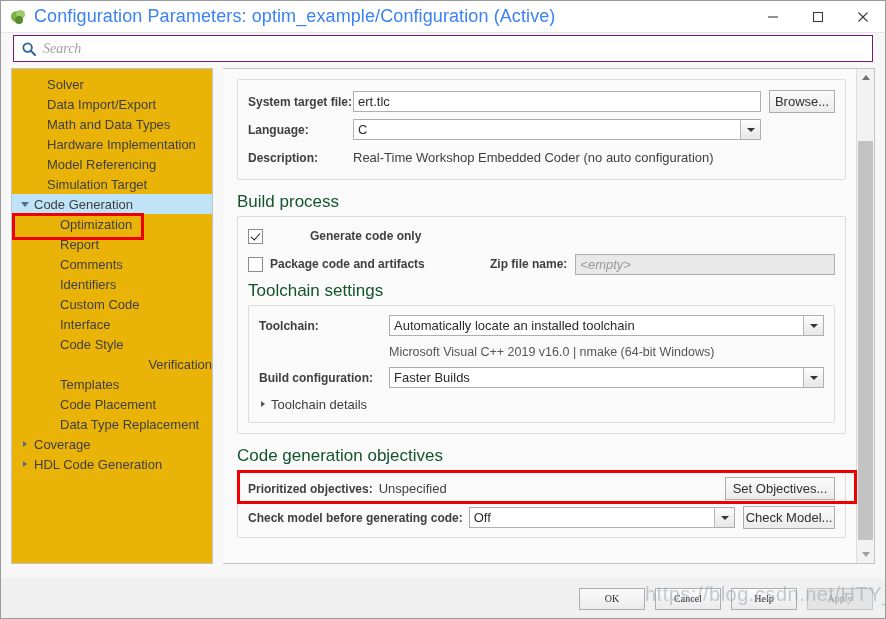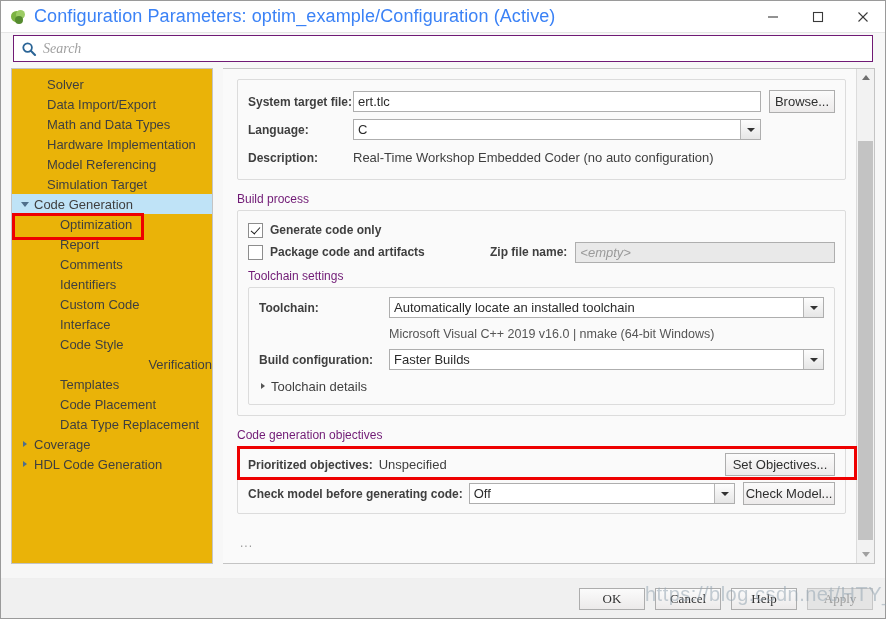--- a/index.html
+++ b/index.html
@@ -137,21 +137,21 @@
     position: relative;
   }
 
   .group {
     border: 1px solid #dcdcdc;
     background: #fafafa;
     border-radius: 2px;
     padding: 8px 10px 10px 10px;
   }
   .group-title {
-    font-size: 12px; color: #701a75;
+    font-size: 17px; color: #14532d;
     margin: 12px 0 4px 0;
   }
   .row { display: flex; align-items: center; height: 23px; margin-bottom: 5px; }
   .row:last-child { margin-bottom: 0; }
   .lbl { font-size: 12px; color: #3f3f3f; white-space: nowrap; font-weight: bold; }
   .val-static { font-size: 13px; color: #3f3f3f; }
 
   .textfield {
     height: 21px; box-sizing: border-box;
     border: 1px solid #aeaeae; background: #ffffff;
@@ -255,21 +255,21 @@
     height: 39px; min-height: 39px;
     background: #f0f0f0;
     display: flex; align-items: center; justify-content: flex-end;
     padding-right: 12px; gap: 10px;
     position: relative;
     border-top: 1px solid #efefef;
   }
   .footer .btn {
     width: 66px; height: 22px; padding: 0;
     font-family: "Liberation Serif", serif;
-    font-size: 13px;
+    font-size: 10px;
   }
   .watermark {
     position: absolute;
     left: 0; right: 0; top: 0; bottom: 0;
     display: flex; align-items: center;
     pointer-events: none;
   }
   .watermark span {
     position: absolute;
     left: 644px; top: 4px;
@@ -437,21 +437,21 @@
             </div>
           </div>
           <div class="row">
             <span class="lbl" style="width:105px;">Description:</span>
             <span class="val-static">Real-Time Workshop Embedded Coder (no auto configuration)</span>
           </div>
         </div>
 
         <div class="group-title">Build process</div>
         <div class="group">
-          <div class="cbrow" style="">
+          <div class="cbrow" style="margin-bottom:6px;gap:40px;">
             <span class="checkbox checked"></span>
             <span class="lbl">Generate code only</span>
           </div>
           <div class="cbrow" style="margin-bottom:4px;">
             <span class="checkbox"></span>
             <span class="lbl" style="width:220px;">Package code and artifacts</span>
             <span class="lbl" style="margin-right:8px;">Zip file name:</span>
             <div class="textfield disabled" style="flex:1;min-width:0;">
               <span class="ph">&lt;empty&gt;</span>
             </div>

